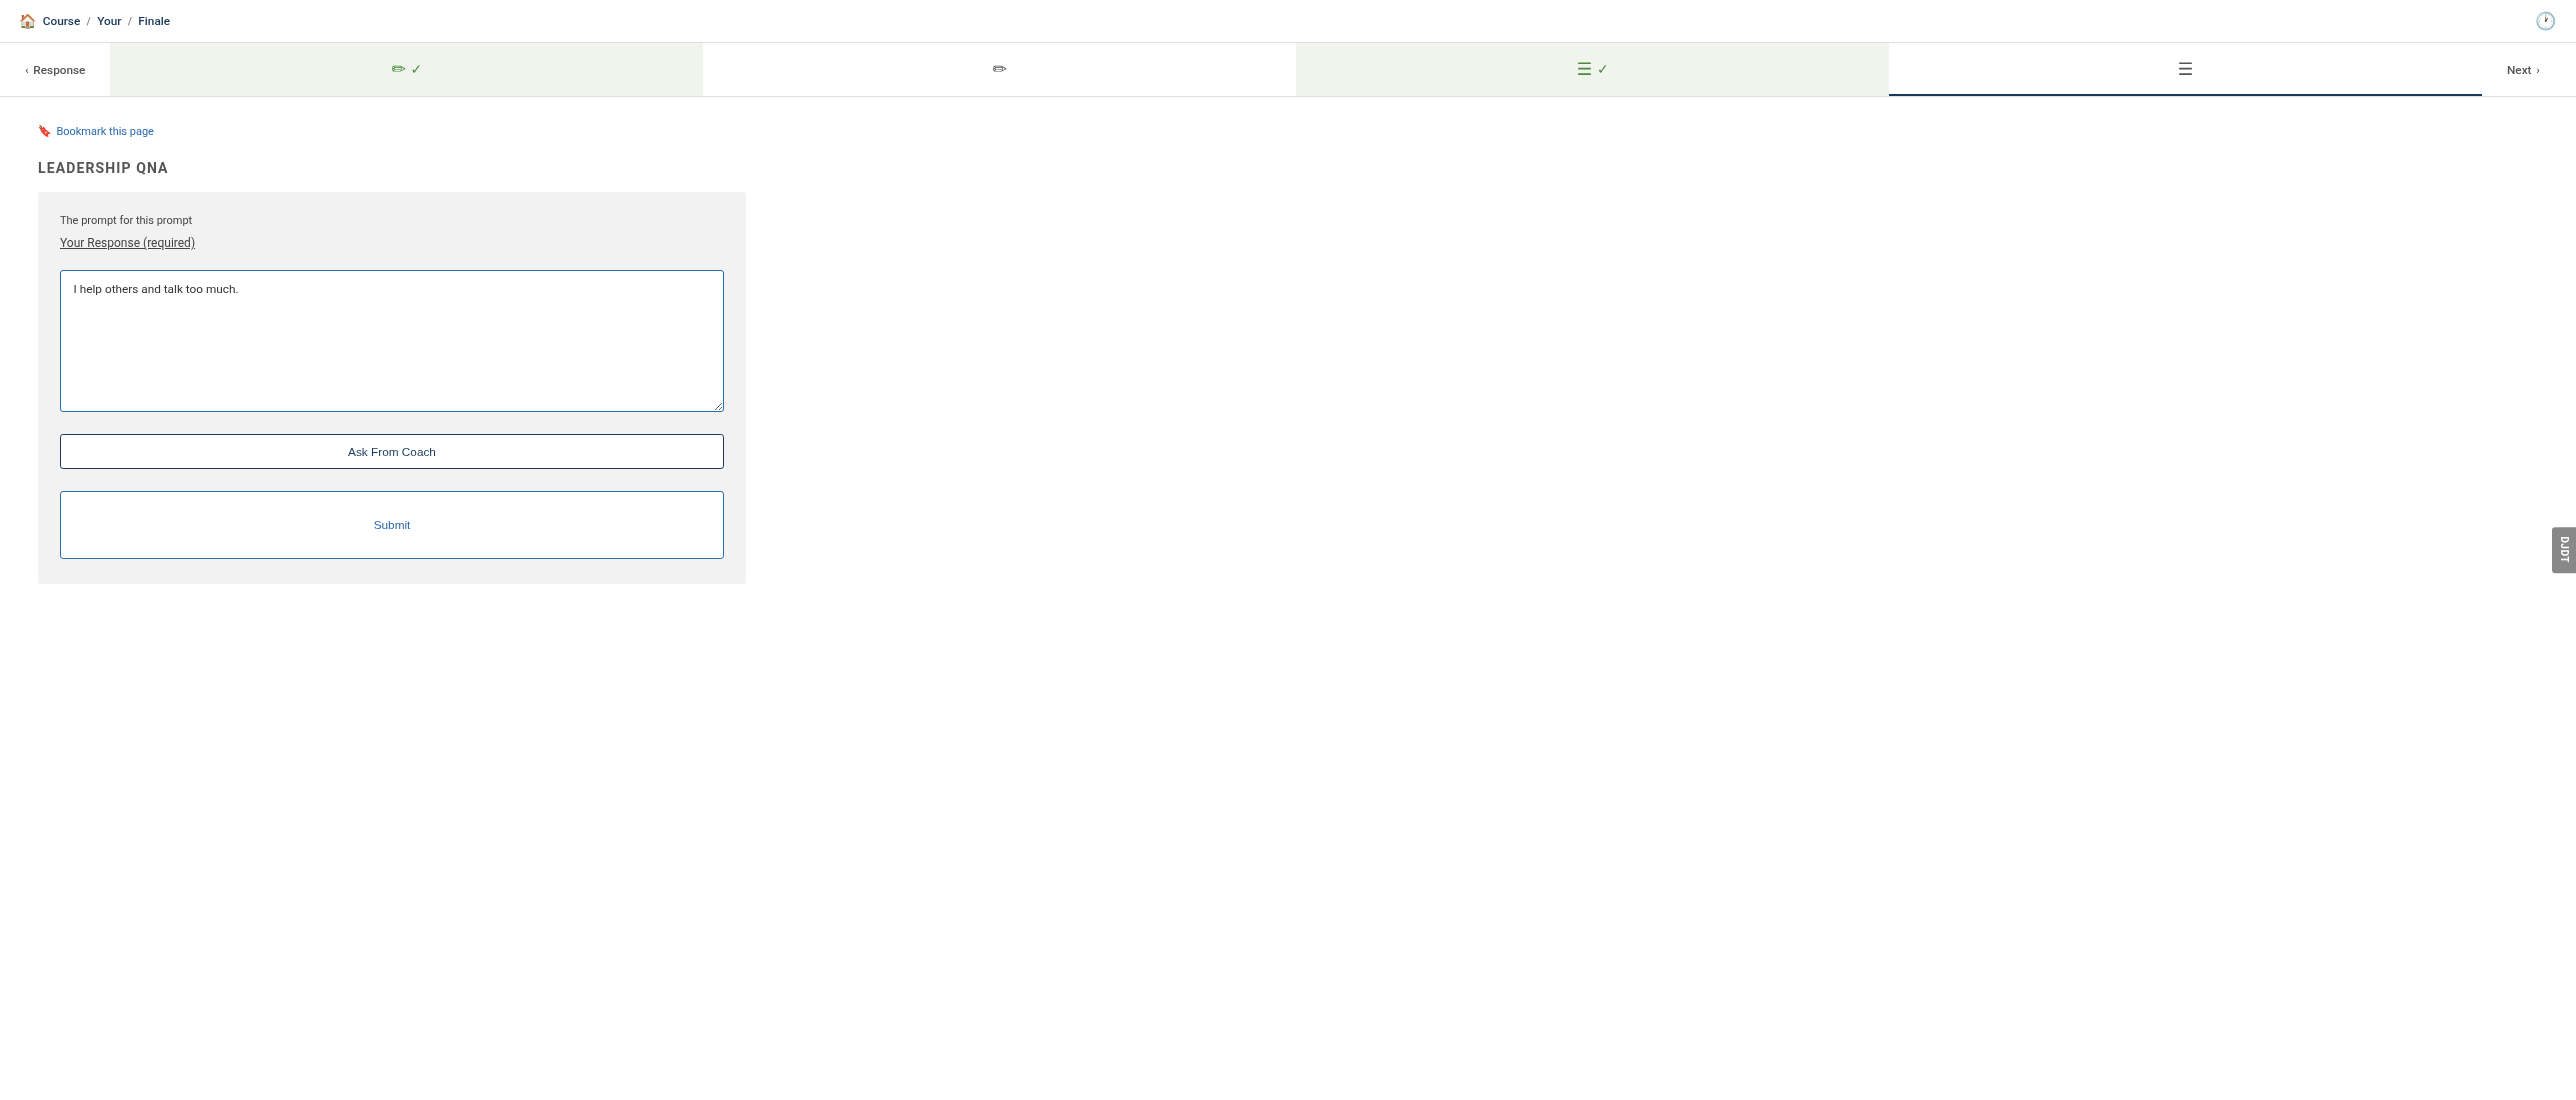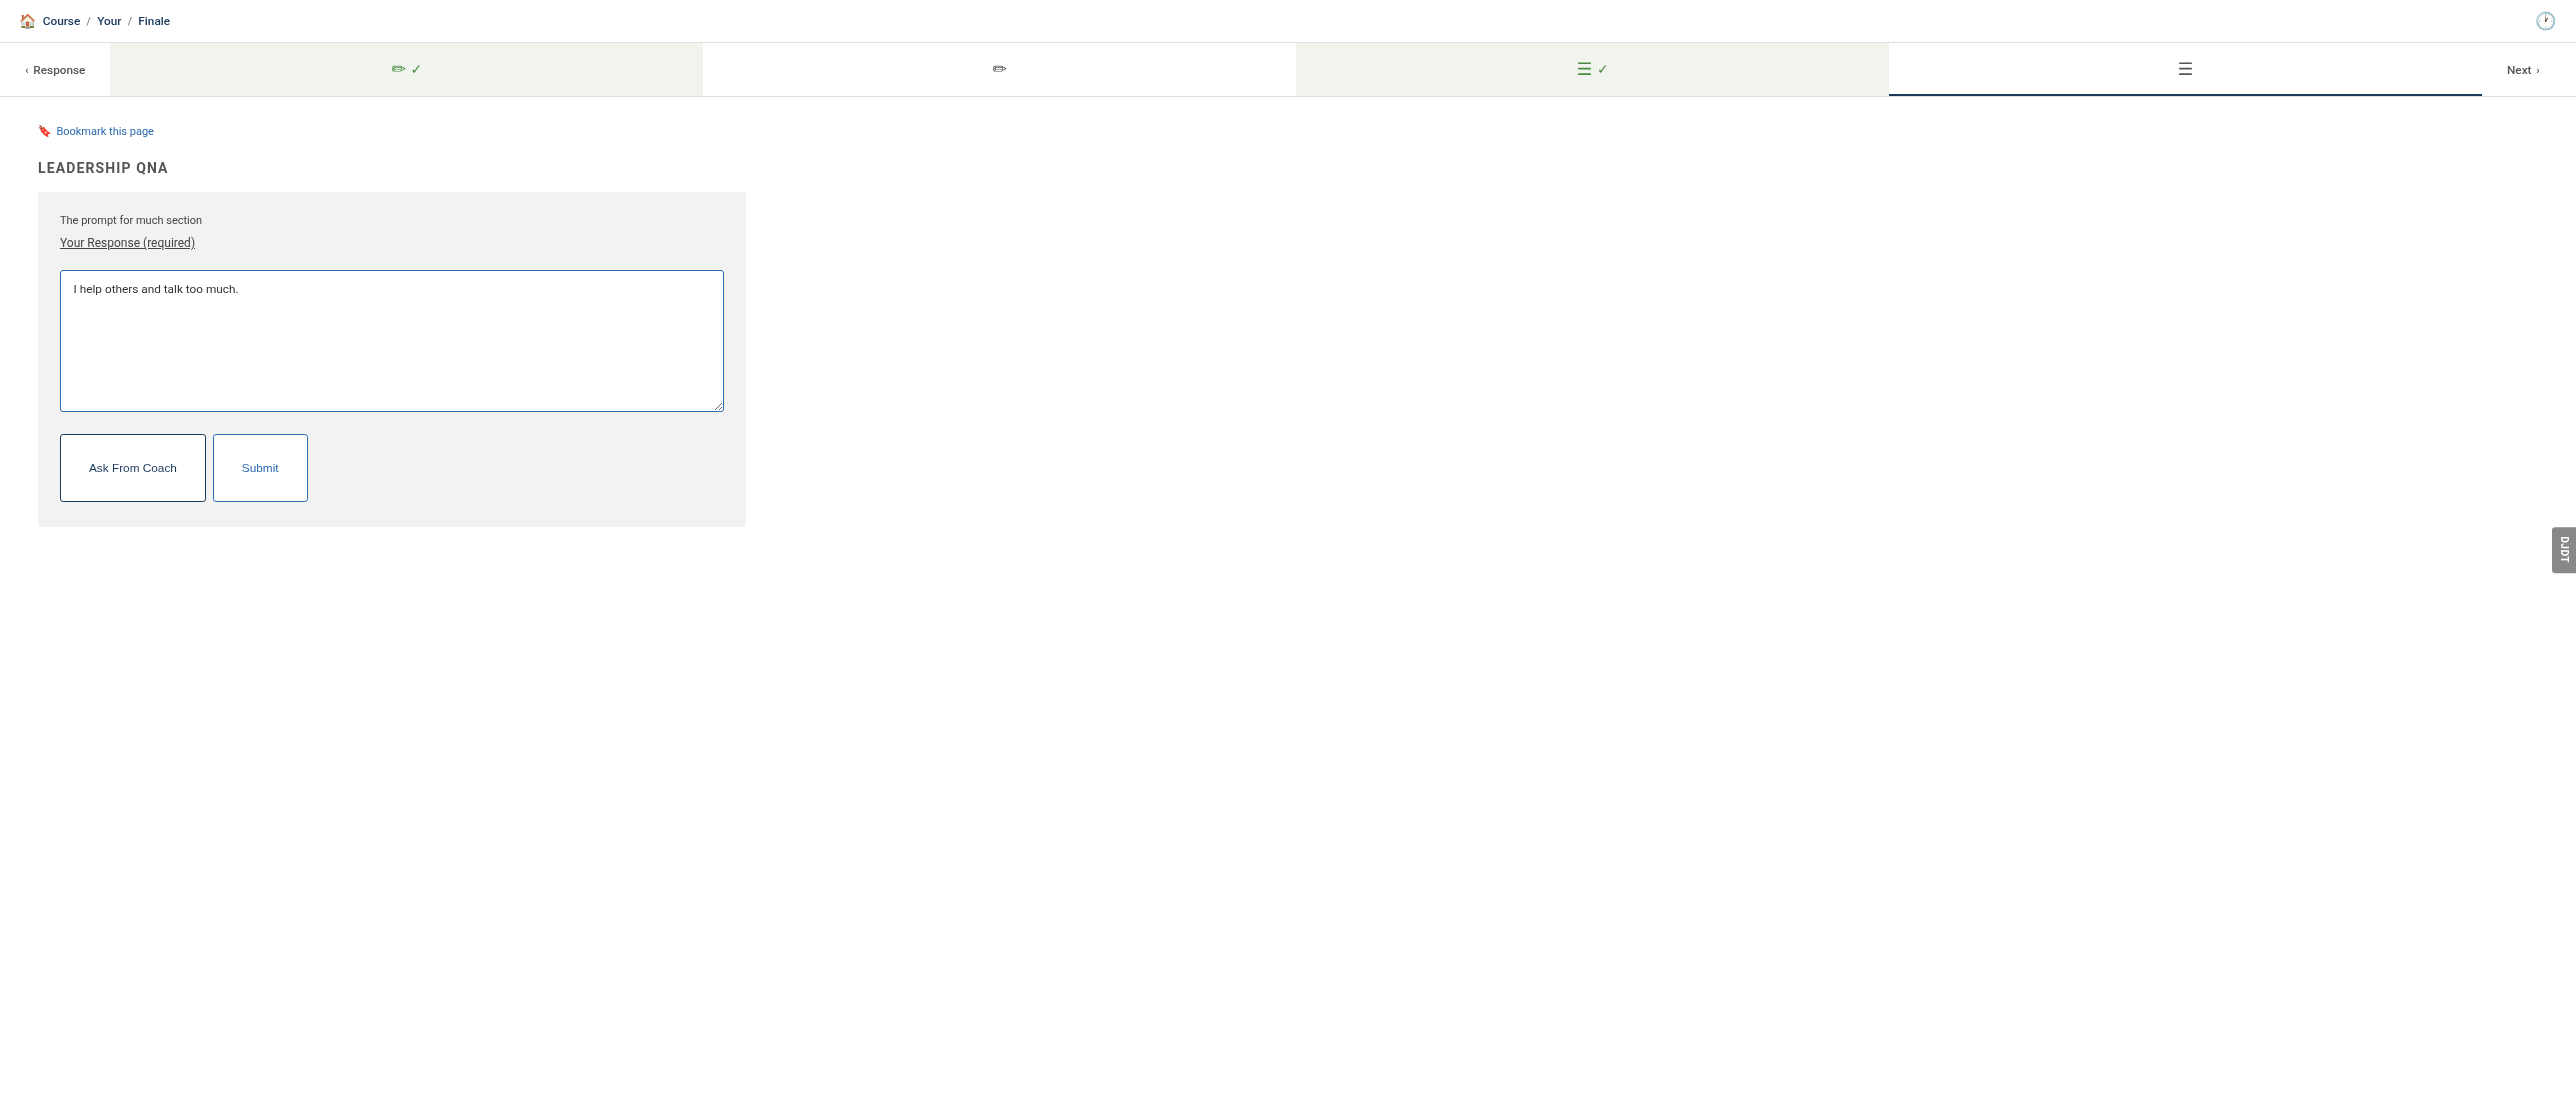--- a/index.html
+++ b/index.html
@@ -187,22 +187,23 @@
       font-size: 11.8px;
       color: #333;
       resize: vertical;
       outline: none;
       font-family: inherit;
       background: #fff;
     }
 
     .action-buttons {
       display: flex;
-      gap: 7px;
+      gap: 22px;
       margin-top: 19px;
+      flex-direction: column;
     }
 
     .btn-ask-coach {
       padding: 9.4px 28px;
       border: 1.6px solid #1a3a5c;
       background: #fff;
       color: #1a3a5c;
       border-radius: 3.1px;
       font-size: 11.8px;
       cursor: pointer;
@@ -290,21 +291,21 @@
 <div class="main-content">
 
   <a class="bookmark-link">
     <span>🔖</span>
     <span>Bookmark this page</span>
   </a>
 
   <div class="section-label">LEADERSHIP QNA</div>
 
   <div class="qna-container">
-    <div class="prompt-label">The prompt for much section</div>
+    <div class="prompt-label">The prompt for this prompt</div>
 
     <div class="response-label">Your Response (required)</div>
     <textarea class="response-textarea" style="">I help others and talk too much.</textarea>
 
     <div class="action-buttons">
       <button class="btn-ask-coach">Ask From Coach</button>
       <button class="btn-submit">Submit</button>
     </div>
   </div>
 </div>

